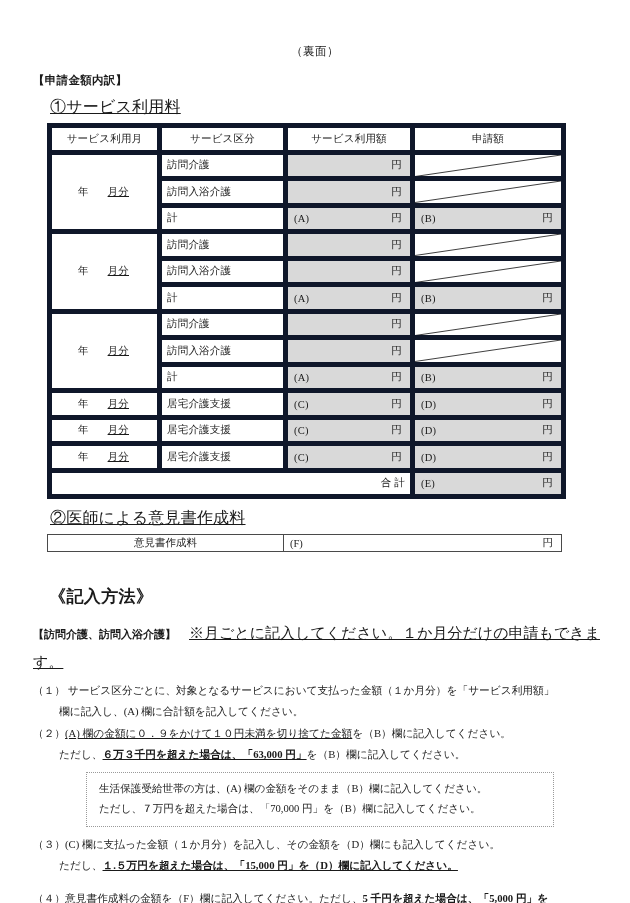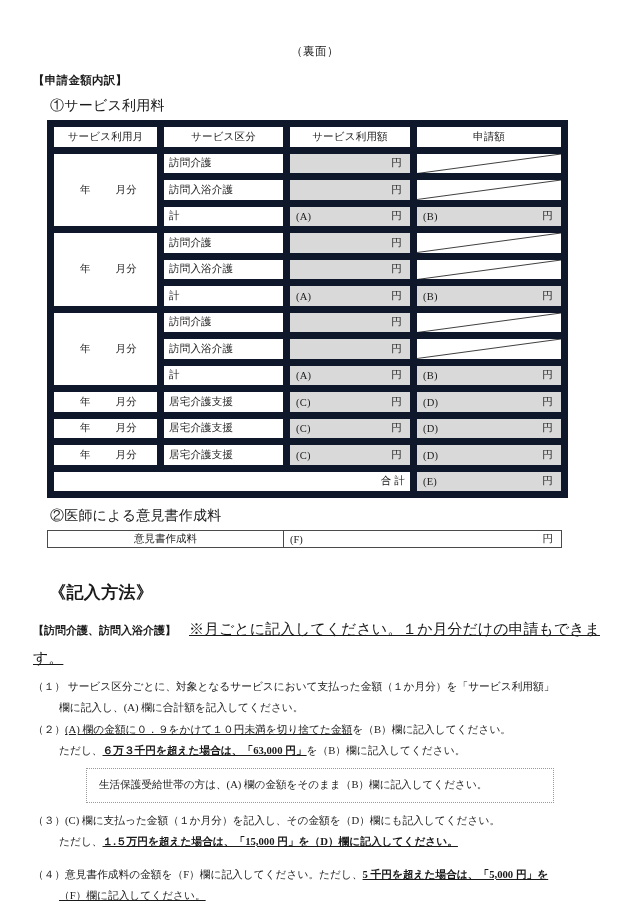--- a/index.html
+++ b/index.html
@@ -24,54 +24,55 @@
     letter-spacing: 0.5px;
   }
   .sec-head {
     font-size: 11.5px;
     font-weight: bold;
     margin-left: 33px;
     margin-top: 14px;
     letter-spacing: 0.3px;
   }
   .sub-head {
-    font-size: 14px;
+    font-size: 16px;
     margin-left: 50px;
     margin-top: 9px;
     letter-spacing: 0.2px;
+    text-decoration: underline;
   }
 
   
   .tbl-wrap { margin-left: 47px; margin-top: 5px; }
   table.grid {
     border-collapse: collapse;
     width: 514px;
     table-layout: fixed;
     border: 1.6px solid #121212;
   }
   table.grid td {
-    border: 7px solid #0f172a;
+    border: 5px solid #0f172a;
     font-size: 10.5px;
     height: 26.5px;
     padding: 0 5px;
     vertical-align: middle;
     letter-spacing: 0.2px;
   }
   .c-month  { width: 110px; }
   .c-kind   { width: 126px; }
   .c-use    { width: 127px; }
   .c-claim  { width: 151px; }
 
   .hdr { text-align: center; background: #ffffff; font-size: 10.5px; }
 
   .shade { background: #d9d9d9; }
 
   .month-cell { text-align: center; position: relative; }
   .month-cell .yr  { position: absolute; left: 26px;  top: 50%; transform: translateY(-50%); }
-  .month-cell .mo  { position: absolute; right: 20px; top: 50%; transform: translateY(-50%); }
+  .month-cell .mo  { position: absolute; right: 28px; top: 50%; transform: translateY(-50%); text-decoration: underline; }
 
   .amount { position: relative; }
   .amount .lbl { position: absolute; left: 6px;  top: 50%; transform: translateY(-50%); }
   .amount .yen { position: absolute; right: 8px; top: 50%; transform: translateY(-50%); }
 
   
   tr.blk-start > td { border-top: 1.6px solid #121212; }
   td.thick-l { border-left: 1.6px solid #121212; }
 
   
@@ -359,20 +360,21 @@
       <span class="cont">欄に記入し、(A) 欄に合計額を記入してください。</span>
     </div>
 
     <div class="item">
       <span>（２）</span><span class="u">(A) 欄の金額に０．９をかけて１０円未満を切り捨てた金額</span><span>を（B）欄に記入してください。</span>
       <span class="cont"><span>ただし、</span><span class="u b">６万３千円を超えた場合は、「63,000 円」</span><span>を（B）欄に記入してください。</span></span>
     </div>
 
     <div class="notebox">
       <div>生活保護受給世帯の方は、(A) 欄の金額をそのまま（B）欄に記入してください。</div>
+      <div>ただし、７万円を超えた場合は、「70,000 円」を（B）欄に記入してください。</div>
     </div>
 
 
     <div class="item">
       <span>（３）</span><span>(C) 欄に支払った金額（１か月分）を記入し、その金額を（D）欄にも記入してください。</span>
       <span class="cont"><span>ただし、</span><span class="u b">１.５万円を超えた場合は、「15,000 円」を（D）欄に記入してください。</span></span>
     </div>
 
     <div class="sp-md"></div>
 

